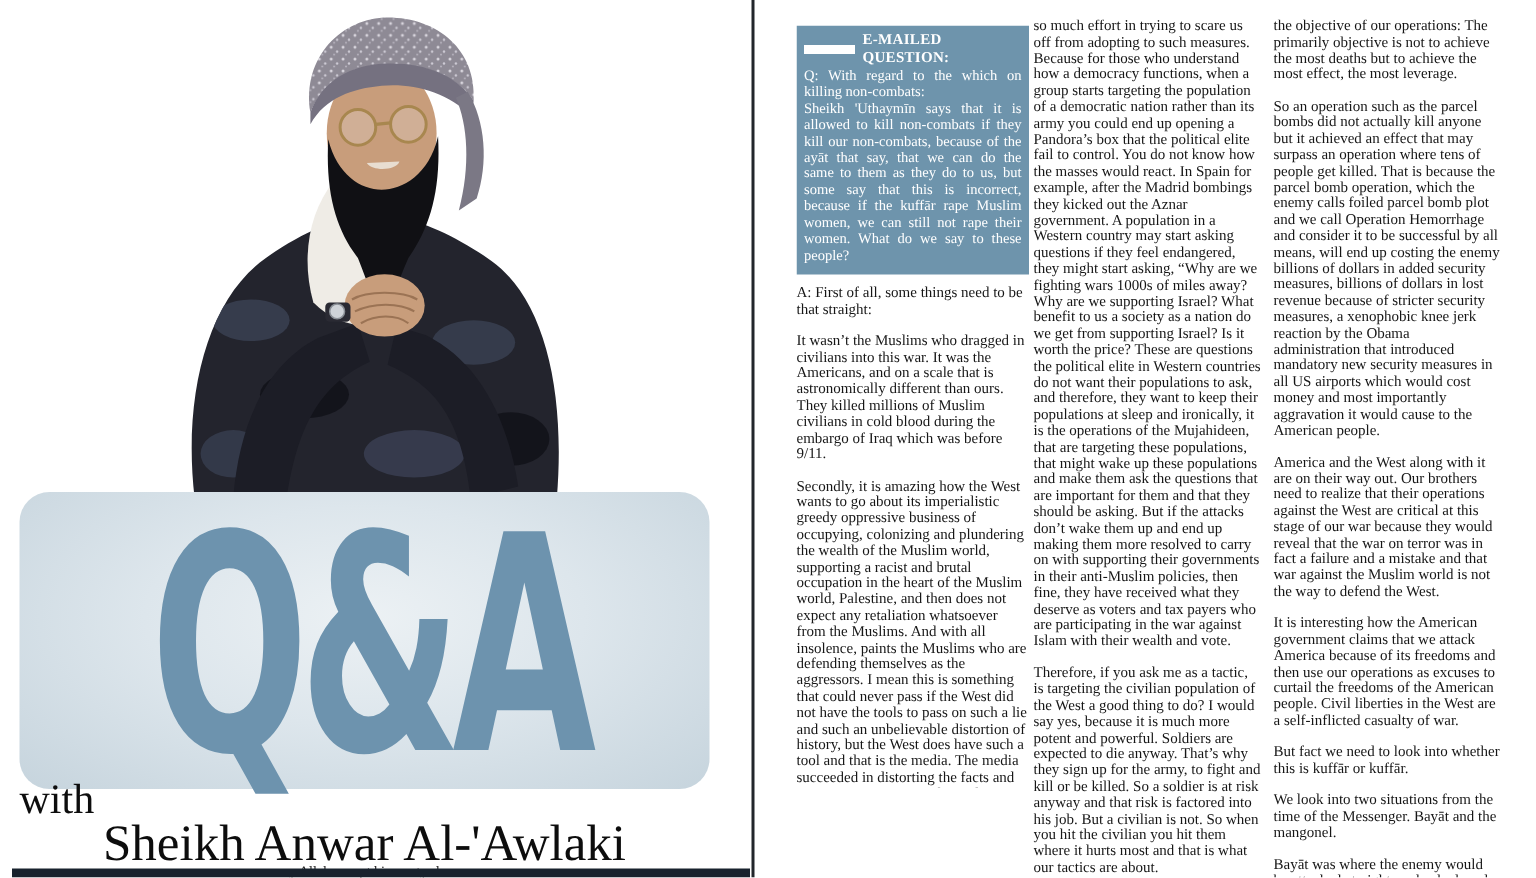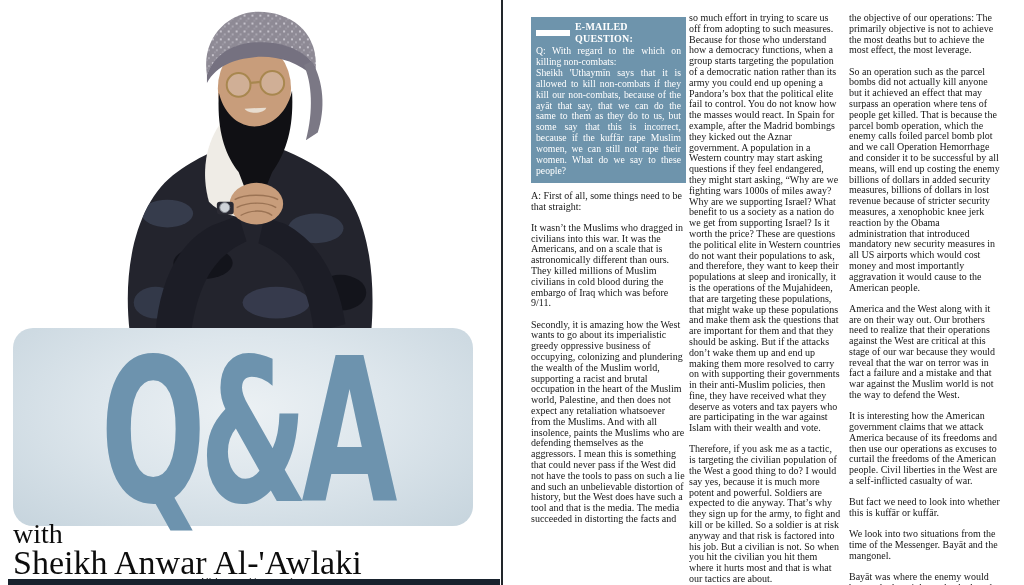--- a/index.html
+++ b/index.html
@@ -16,21 +16,21 @@
     background:radial-gradient(ellipse at 50% 42%,#ecf1f4 0%,#dde6ec 45%,#c6d4dd 100%);
     border-radius:20px;
   }
   .qa-big{
     position:absolute;top:4px;left:0;width:100%;text-align:center;
     font-family:"DejaVu Sans",sans-serif;font-weight:bold;font-size:200px;line-height:200px;
     color:#6d93ae;transform:scaleX(.62);letter-spacing:-10px;white-space:nowrap;
   }
   .qa-with{position:absolute;top:192px;left:0;width:100%;text-align:left;
     font-size:28px;line-height:28px;color:#0d0d0d;}
-  .qa-name{position:absolute;top:218px;left:0;width:100%;
+  .qa-name{position:absolute;top:218px;left:0;width:100%;text-align:center;
     font-size:34px;line-height:34px;color:#0d0d0d;white-space:nowrap;}
   .qa-note{position:absolute;top:250px;left:0;width:100%;text-align:center;
     font-size:9.5px;line-height:9.5px;color:#1a1a1a;}
   .footer-bar{position:absolute;left:8px;top:579px;width:492px;height:6px;background:#18222d;}
   .fold{position:absolute;left:501px;top:0;width:2px;height:585px;background:#22262b;}
   
   .col{position:absolute;top:13px;height:572px;overflow:hidden;}
   .col p.para{margin:0 0 10.4px 0;font-size:10px;line-height:10.8px;}
   .col1{left:531px;width:155px;top:17px;height:508px;}
   .col2{left:689px;width:152px;}

